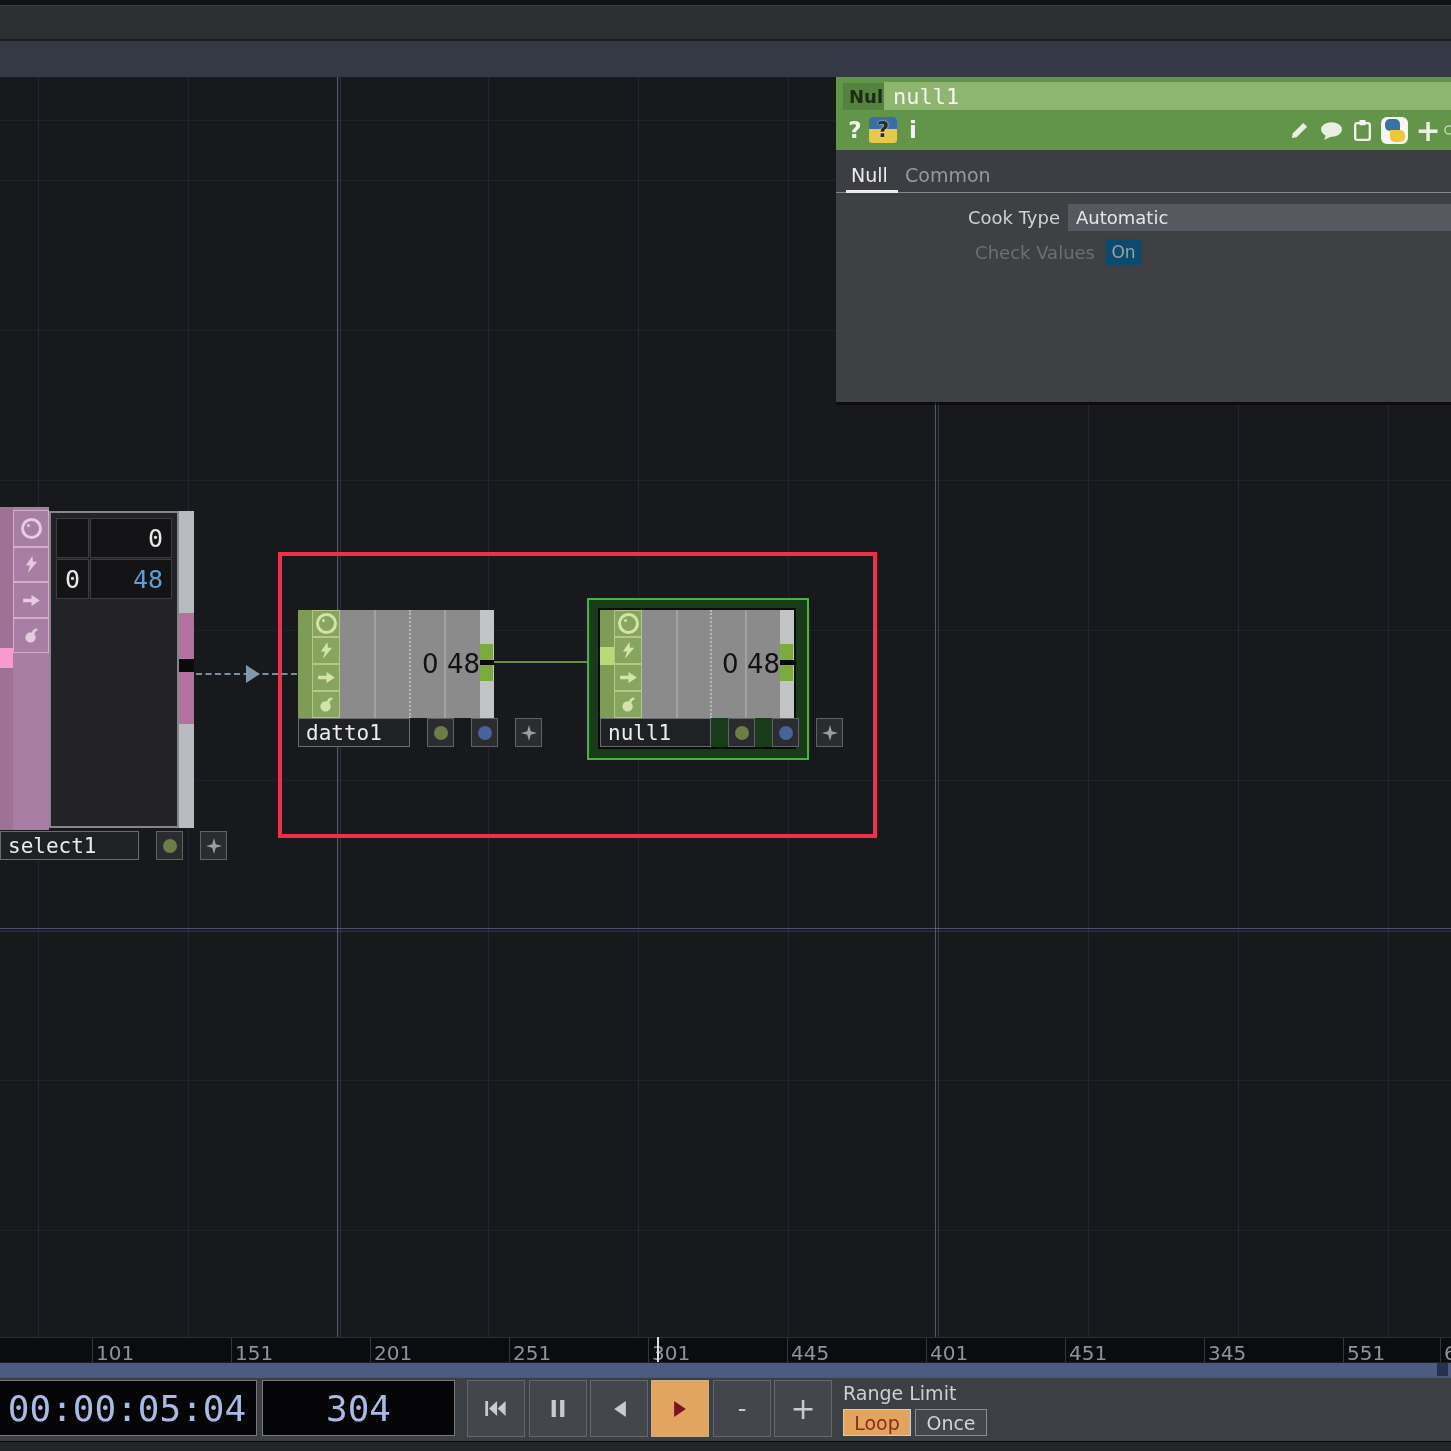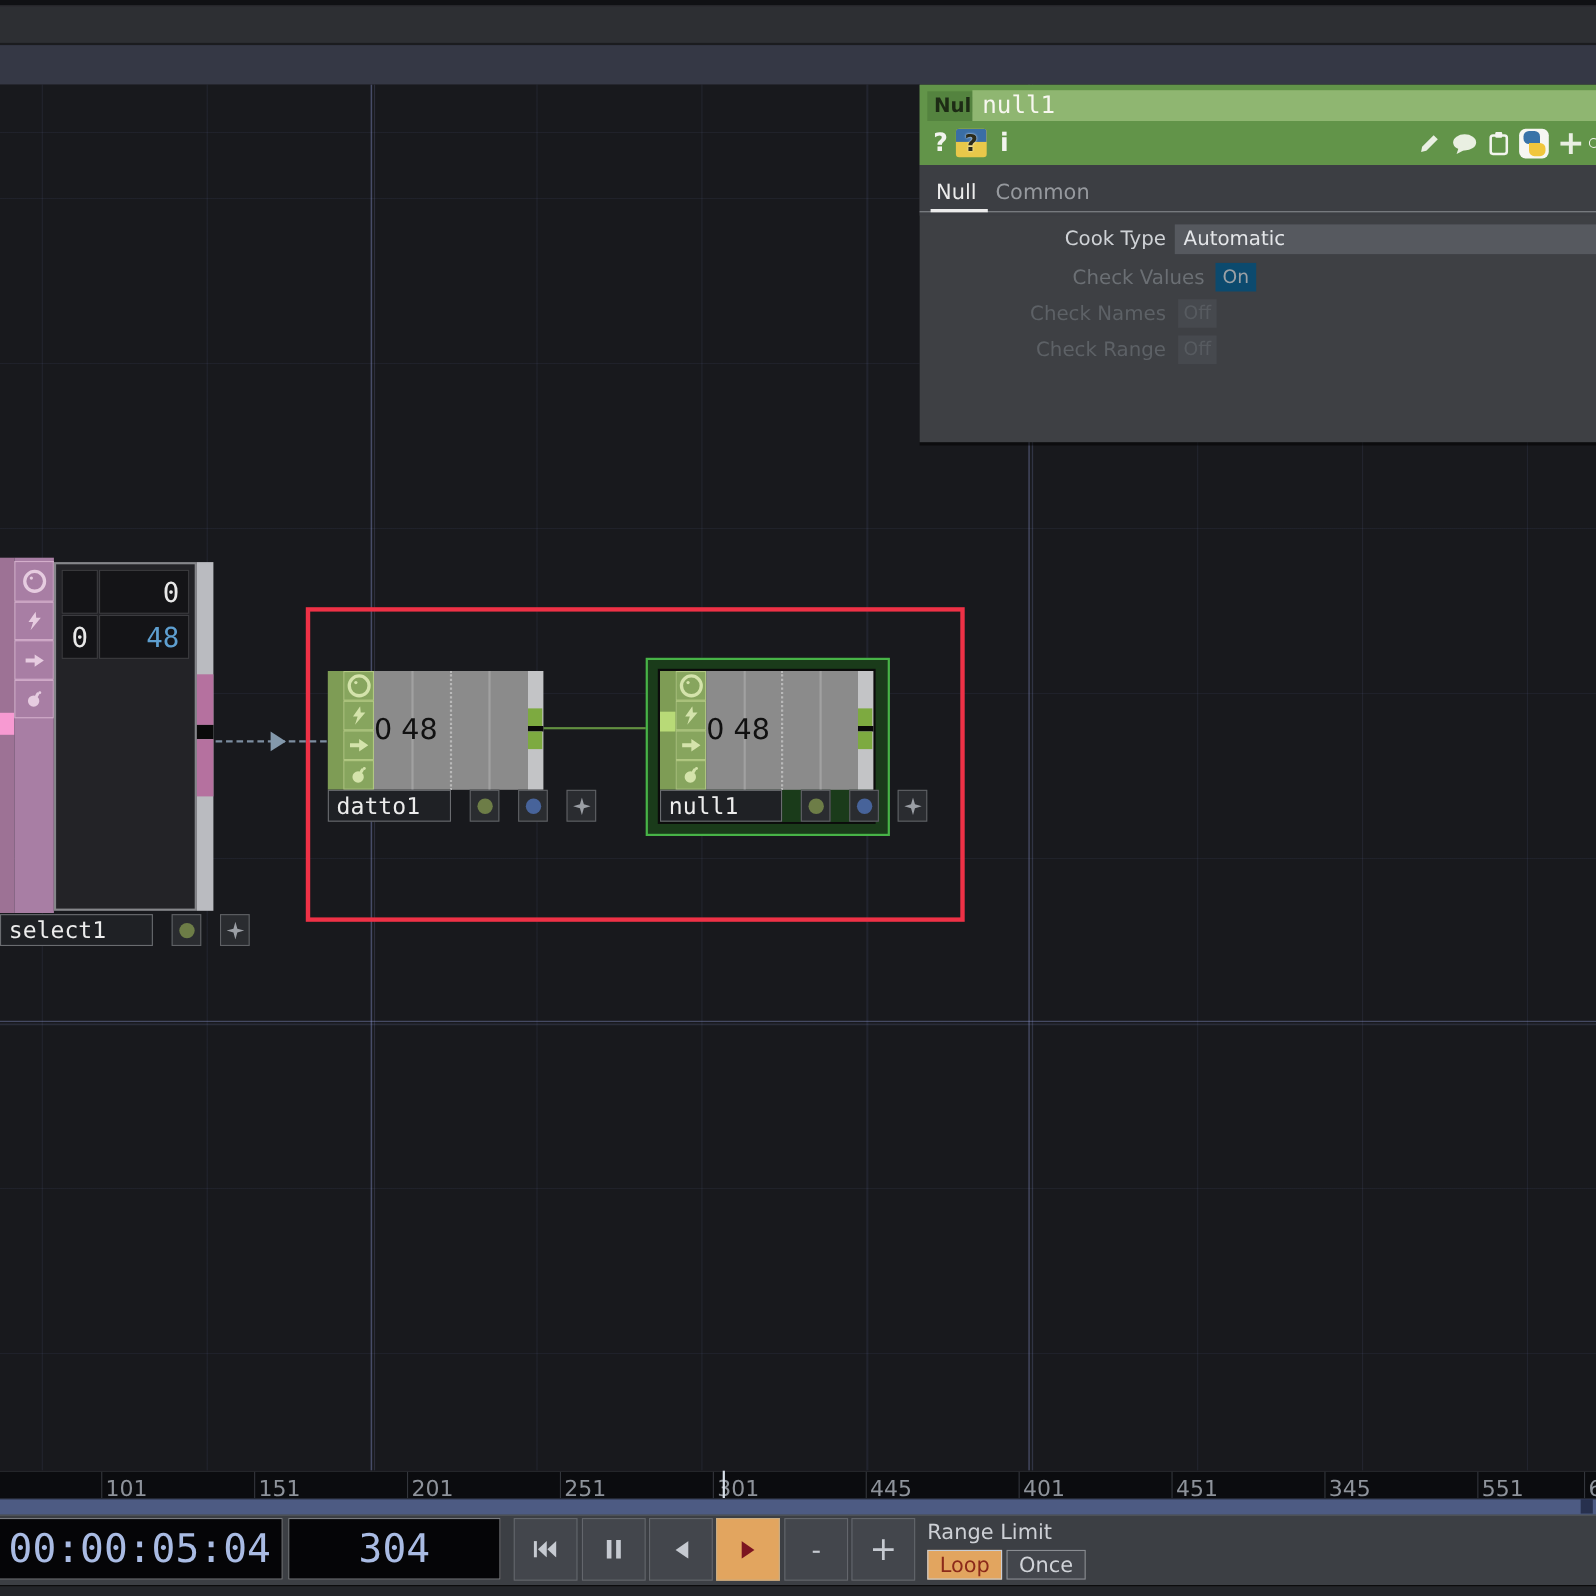--- a/index.html
+++ b/index.html
@@ -33,21 +33,21 @@
     border-top:9px solid transparent;border-bottom:9px solid transparent;}
   
   .wire-green{left:494px;top:584px;width:107px;height:2px;background:#628f41;}
 
   
   .node{position:absolute;}
   .node-main{position:absolute;display:flex;}
   .flag-col{width:14px;background:#7e9c55;position:relative;}
   .flag-strip{width:28px;background:#87a55e;display:flex;flex-direction:column;}
   .flag-cell{flex:1;border:1px solid #b2c883;display:flex;align-items:center;justify-content:center;color:#d4e3ab;}
-  .node-body{position:relative;background:#8b8b8b;display:flex;align-items:center;justify-content:flex-start;}
+  .node-body{position:relative;background:#8b8b8b;display:flex;align-items:center;justify-content:flex-end;}
   .node-body .vline{position:absolute;top:0;bottom:0;width:2px;background:#a1a1a1;}
   .node-body .dotline{position:absolute;top:0;bottom:0;width:0;border-left:2px dotted #b9b9b9;}
   .preview-text{position:relative;color:#111;font-size:26px;font-family:"DejaVu Sans",sans-serif;}
   .out-strip{width:14px;background:#c3c4c6;position:relative;}
   .out-sq{position:absolute;left:0;width:13px;height:16px;background:#7daa40;}
   .out-gap{position:absolute;left:0;width:14px;height:5px;background:#0a0a0a;}
   .in-sq{position:absolute;left:0;width:14px;height:18px;background:#b8da77;}
 
   .node-foot{position:absolute;display:flex;height:29px;gap:17px;}
   .name-box{background:#1f2125;border:1px solid #6a6c70;color:#ececec;
@@ -377,28 +377,20 @@
     </div>
 
     <div class="abs" style="left:0;top:127px;width:615px;height:29px;">
       <span class="prow-label on" style="top:3px;">Cook Type</span>
       <span class="pfield" style="top:0;">Automatic</span>
     </div>
     <div class="abs" style="left:0;top:162px;width:615px;height:28px;padding-left:35px;">
       <span class="prow-label dim" style="top:3px;">Check Values</span>
       <span class="ptoggle tg-on" style="top:0;">On</span>
     </div>
-    <div class="abs" style="left:0;top:195px;width:615px;height:28px;">
-      <span class="prow-label dimmer" style="top:3px;">Check Names</span>
-      <span class="ptoggle tg-off" style="top:0;">Off</span>
-    </div>
-    <div class="abs" style="left:0;top:228px;width:615px;height:28px;">
-      <span class="prow-label dimmer" style="top:3px;">Check Range</span>
-      <span class="ptoggle tg-off" style="top:0;">Off</span>
-    </div>
   </div>
 
   <div class="abs ruler">
     <div class="tickline" style="left:92px;"></div>
       <span class="ticklabel" style="left:96px;">101</span>
     <div class="tickline" style="left:231px;"></div>
       <span class="ticklabel" style="left:235px;">151</span>
     <div class="tickline" style="left:370px;"></div>
       <span class="ticklabel" style="left:374px;">201</span>
     <div class="tickline" style="left:509px;"></div>

